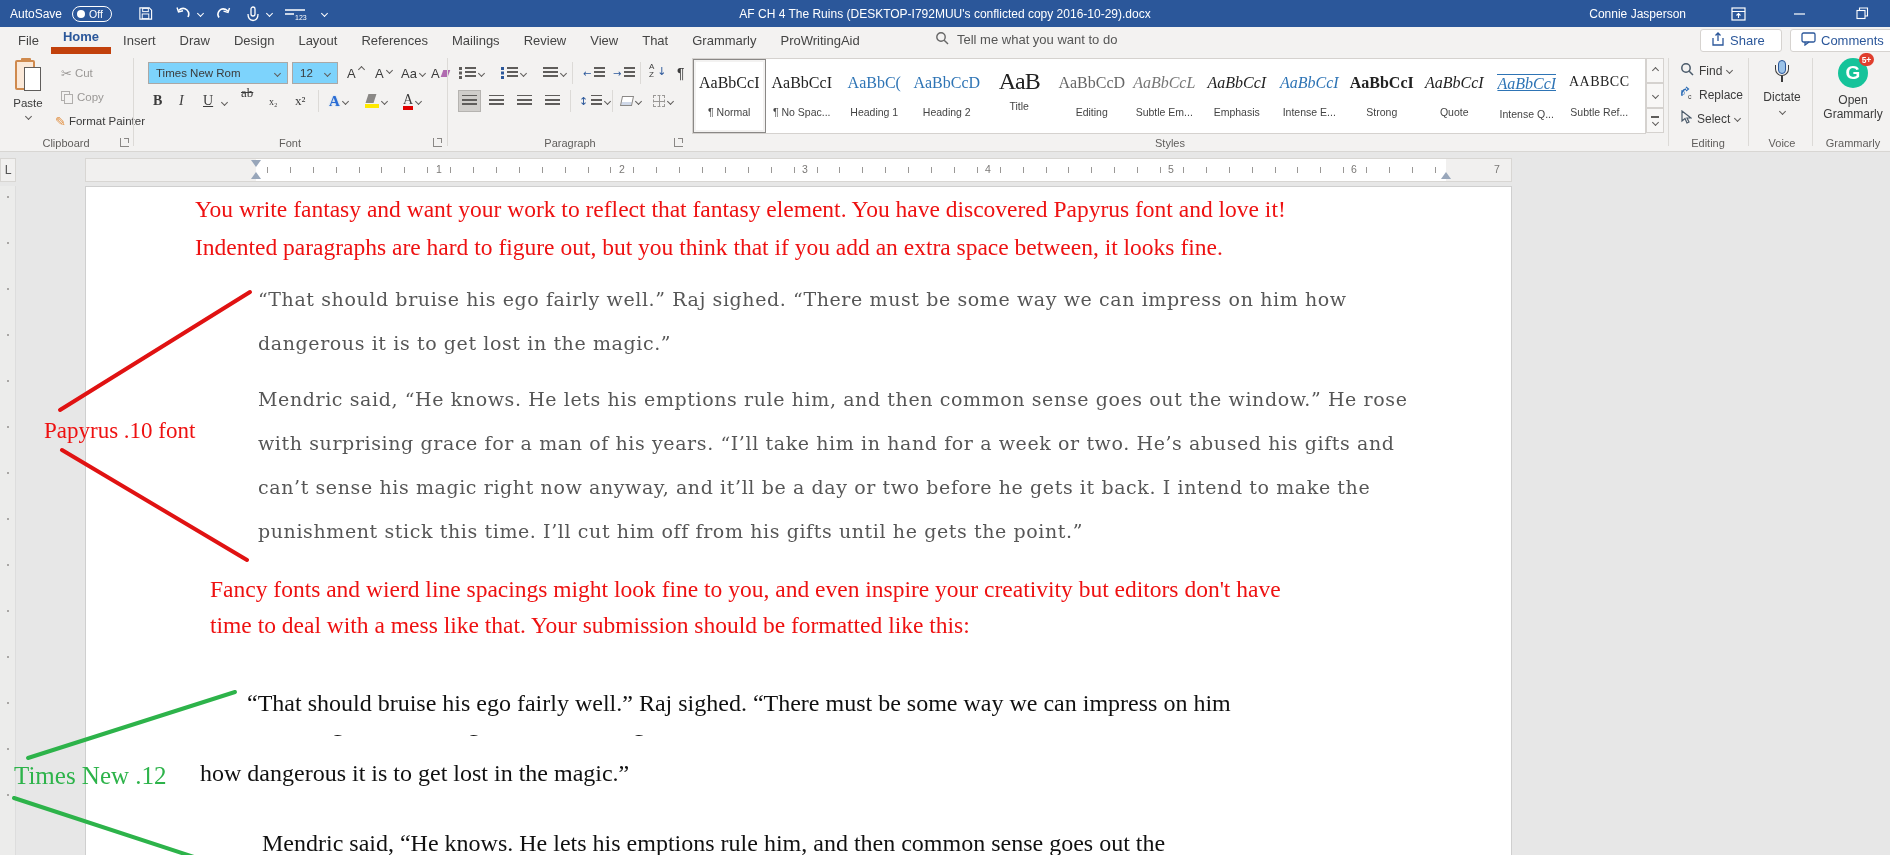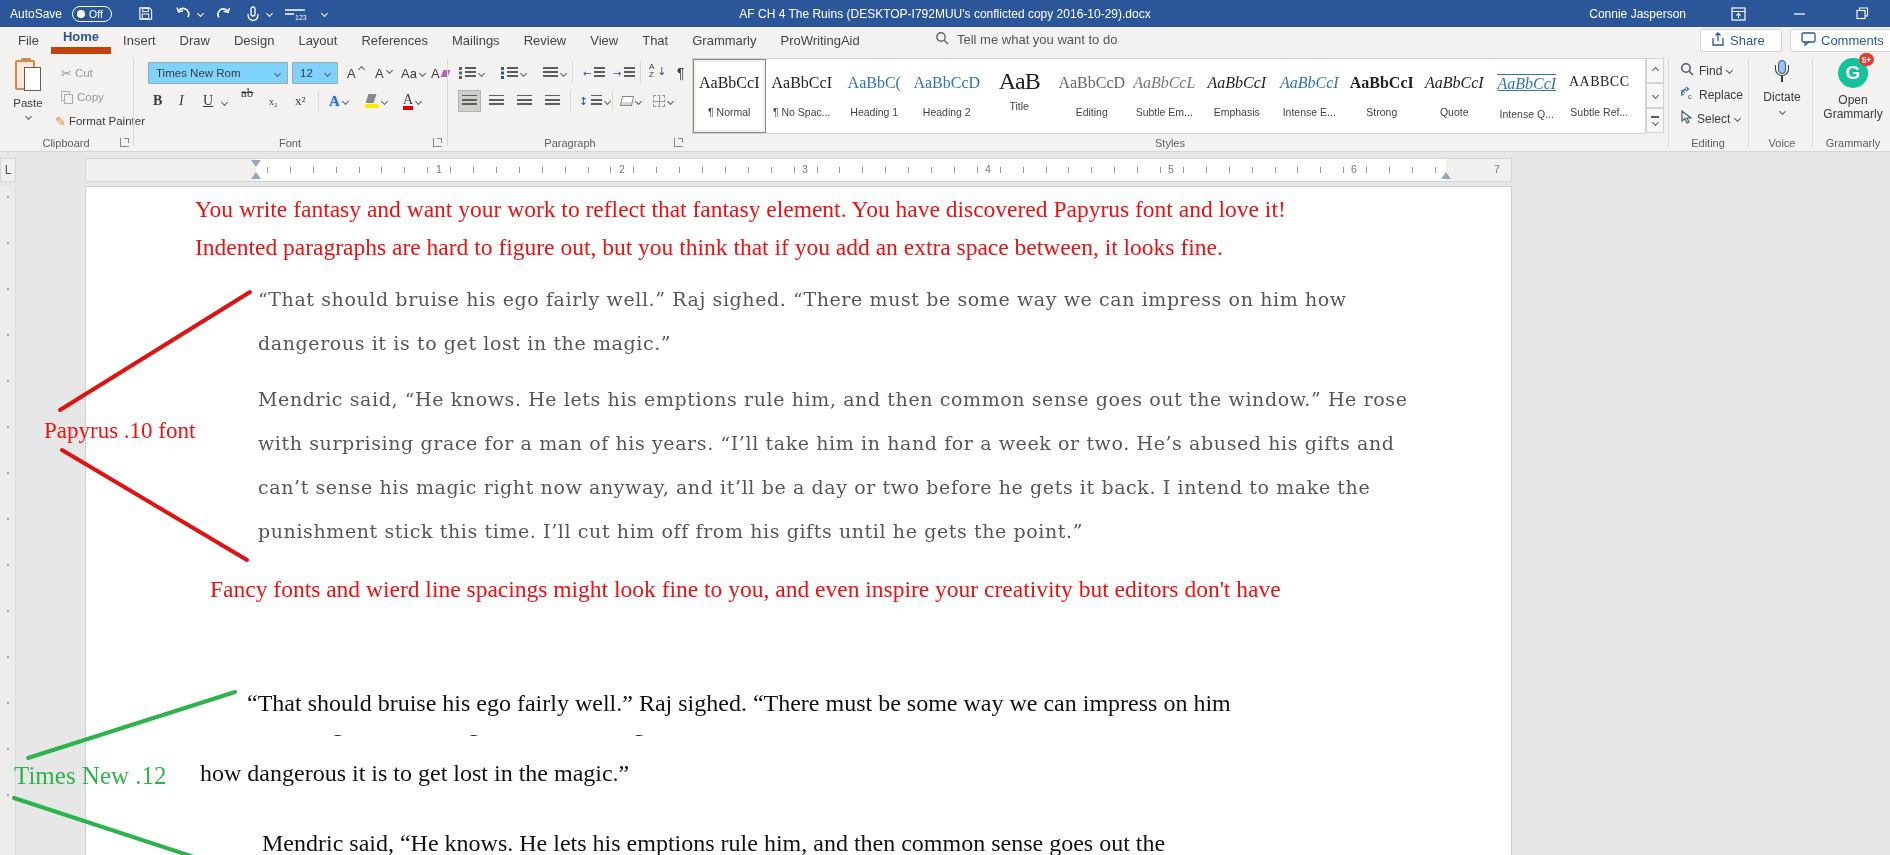--- a/index.html
+++ b/index.html
@@ -557,20 +557,21 @@
   <div class="pap-text" style="left:258px; top:136px;">“That should bruise his ego fairly well.” Raj sighed. “There must be some way we can impress on him how</div>
   <div class="pap-text" style="left:258px; top:180px;">dangerous it is to get lost in the magic.”</div>
   <div class="pap-text" style="left:258px; top:236px;">Mendric said, “He knows. He lets his emptions rule him, and then common sense goes out the window.” He rose</div>
   <div class="pap-text" style="left:258px; top:280px;">with surprising grace for a man of his years. “I’ll take him in hand for a week or two. He’s abused his gifts and</div>
   <div class="pap-text" style="left:258px; top:368px;">punishment stick this time. I’ll cut him off from his gifts until he gets the point.”</div>
   <div class="pap-text" style="left:258px; top:324px;">can’t sense his magic right now anyway, and it’ll be a day or two before he gets it back. I intend to make the</div>
 
   <div class="anno-red" style="left:44px; top:266px;">Papyrus .10 font</div>
 
   <div class="red-text" style="left:210px; top:424px;">Fancy fonts and wierd line spacings might look fine to you, and even inspire your creativity but editors don't have</div>
+  <div class="red-text" style="left:210px; top:460px;">time to deal with a mess  like that. Your submission should be formatted like this:</div>
 
   <div class="times-text" style="left:247px; top:538px;">“That should bruise his ego fairly well.” Raj sighed. “There must be some way we can impress on him</div>
 
   <div class="fragments">
     <div>how dangerous it is to get lost in the magic.”</div>
   </div>
 
   <div class="anno-green" style="left:14px; top:610px;">Times New .12</div>
   <div class="times-text" style="left:200px; top:608px;">how dangerous it is to get lost in the magic.”</div>
 

